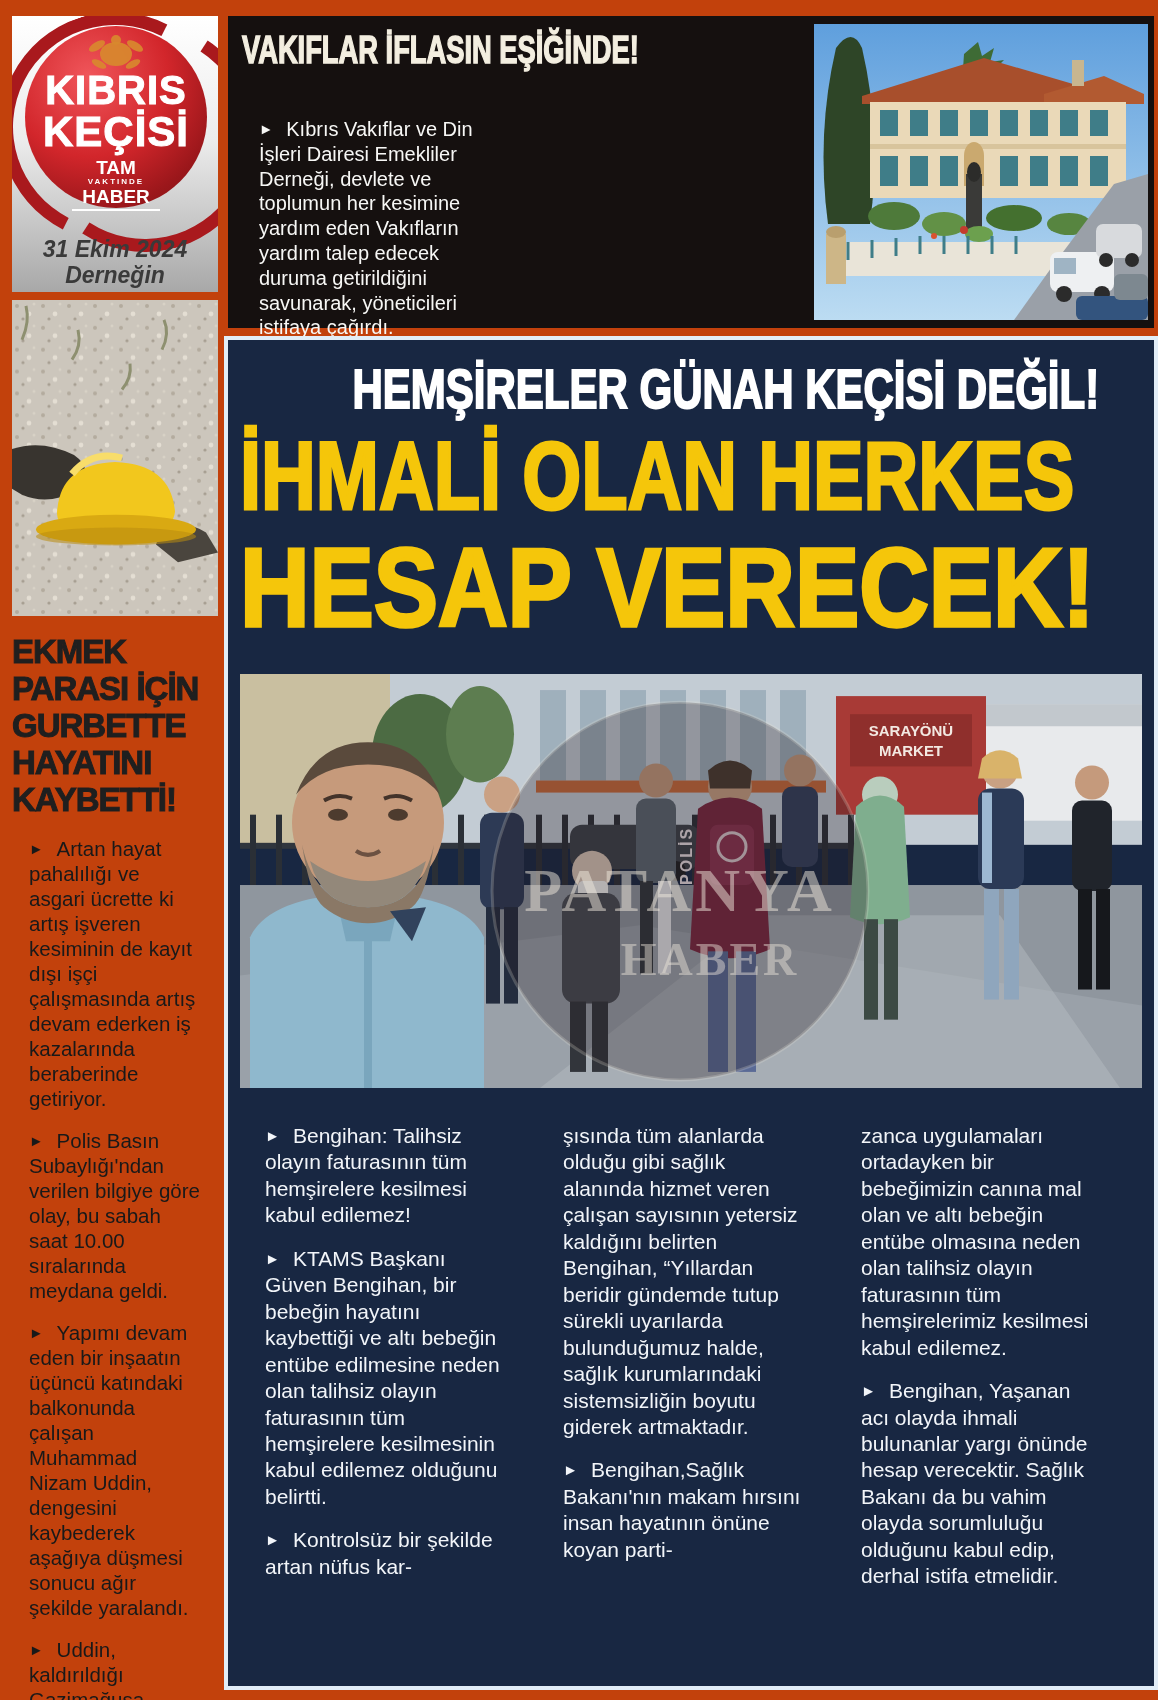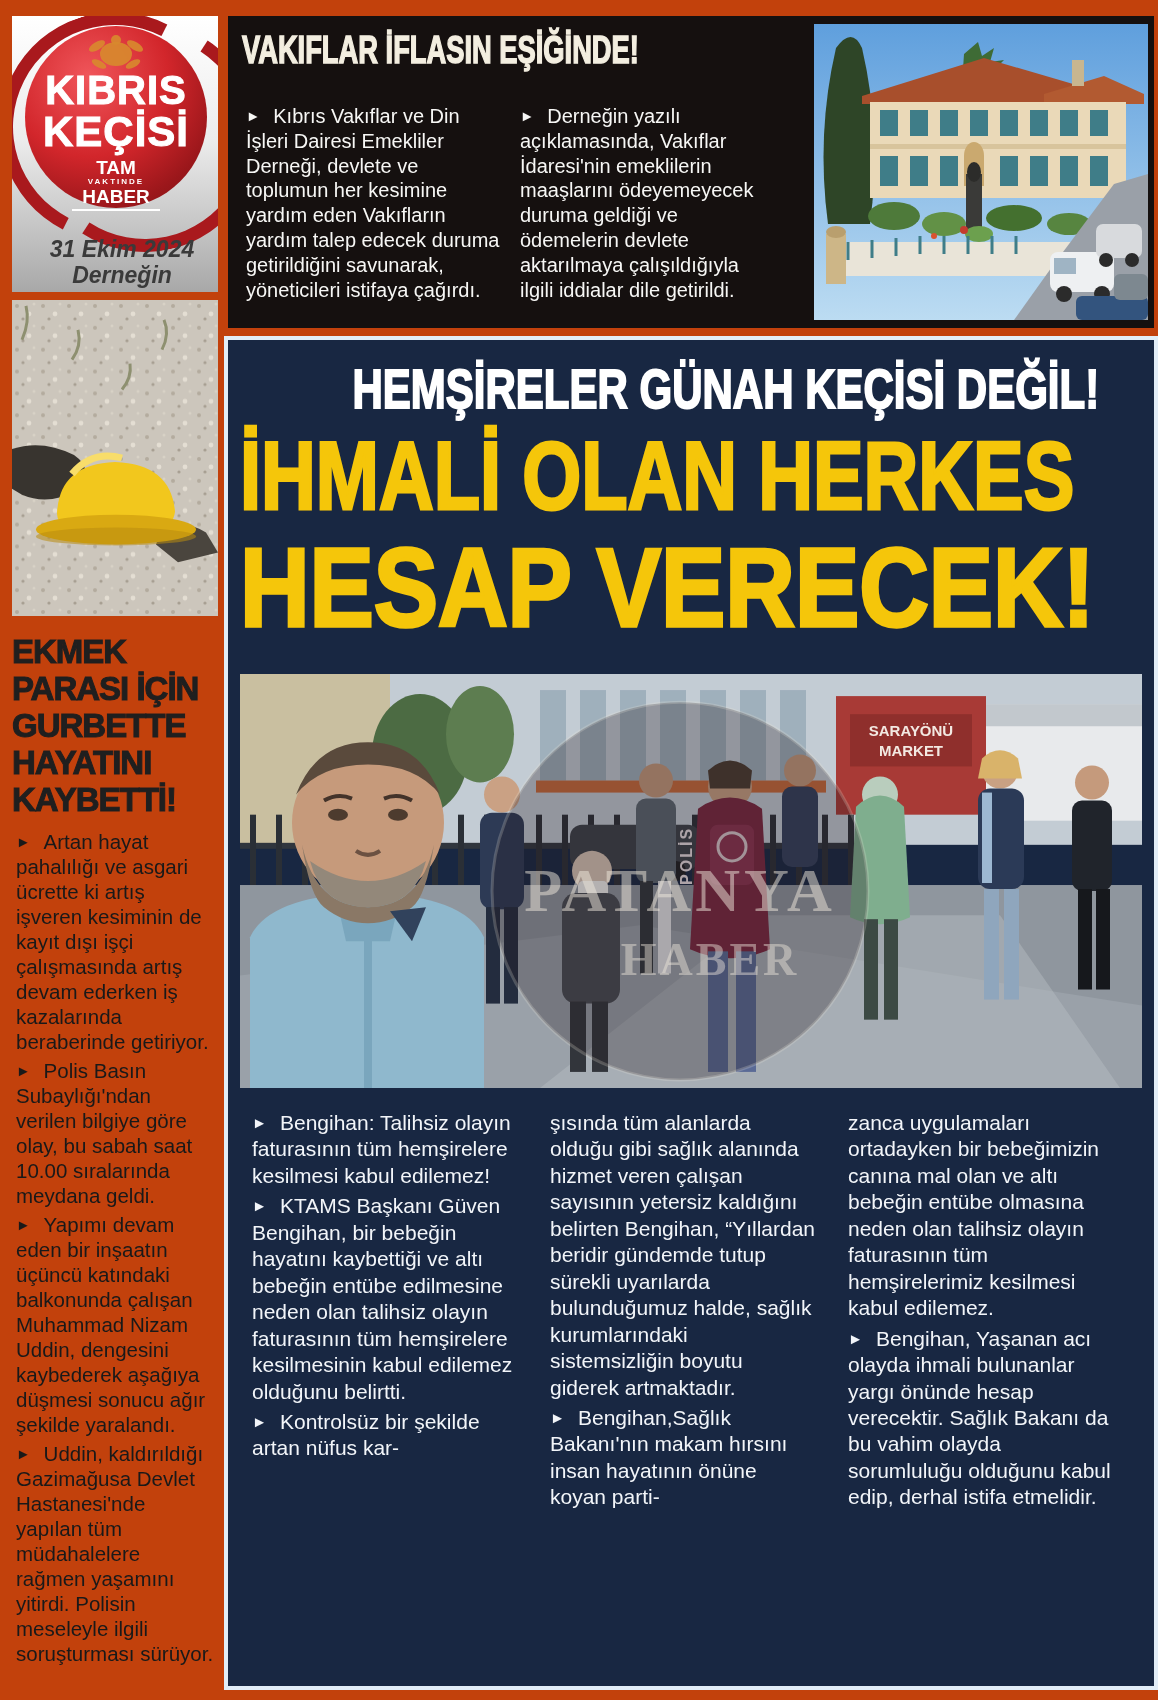--- a/index.html
+++ b/index.html
@@ -18,26 +18,26 @@
   #logo-circle{position:absolute;left:13px;top:10px;width:182px;height:182px;border-radius:50%;
     background:radial-gradient(circle at 35% 28%,#f0565b 0%,#d2262b 45%,#9c171b 75%,#771013 100%);
     text-align:center;color:#fff;}
   #logo-turtle{position:absolute;left:58px;top:8px;}
   .logo-t1{margin-top:44px;font-size:40px;font-weight:bold;letter-spacing:1px;line-height:1.0;-webkit-text-stroke:1px #fff;}
   .logo-t2{font-size:42px;font-weight:bold;letter-spacing:1px;line-height:1.05;-webkit-text-stroke:1px #fff;}
   .logo-t3{margin-top:4px;font-size:19px;font-weight:bold;line-height:1.0;}
   .logo-t4{font-size:8px;font-weight:bold;letter-spacing:2px;line-height:1.2;}
   .logo-t5{font-size:19px;font-weight:bold;line-height:1.0;border-bottom:2px solid #fff;display:inline-block;padding:0 10px 3px;}
   #logo-date{position:absolute;left:0;top:220px;width:100%;text-align:center;
-    font-style:italic;font-weight:bold;color:#3a3a3a;font-size:23px;line-height:1.15;margin-left:7px;}
+    font-style:italic;font-weight:bold;color:#3a3a3a;font-size:23px;line-height:1.15;}
   #helmet-photo{margin-top:8px;width:206px;height:316px;}
   #side-headline{margin-top:14px;font-size:33px;font-weight:bold;color:#1f1f1f;line-height:1.12;
     letter-spacing:-1px;-webkit-text-stroke:1px #1f1f1f;}
   #side-body{margin-top:10px;font-size:20.5px;color:#191919;line-height:1.22;}
-  .para{margin:4px;}
+  .para{margin:17px;}
   .bullet{display:inline-block;font-size:0.72em;margin-right:13px;transform:translateY(-2px);}
 
   
   #top-section{position:absolute;left:228px;top:16px;width:926px;height:312px;background:#15100f;}
   #top-headline{position:absolute;left:14px;top:12px;color:#f3eee0;font-size:39px;font-weight:bold;
     -webkit-text-stroke:1.5px #f3eee0;}
   .top-col{position:absolute;top:84px;width:262px;color:#f7f7f5;font-size:20px;line-height:1.24;}
   #top-col1{left:14px;}
   #top-col2{left:288px;}
   #building-photo{position:absolute;right:6px;top:8px;width:334px;height:296px;}
@@ -118,23 +118,20 @@
       <p class="para"><span class="bullet">►</span><span>Yapımı devam eden bir inşaatın üçüncü katındaki balkonunda çalışan Muhammad Nizam Uddin, dengesini kaybederek aşağıya düşmesi sonucu ağır şekilde yaralandı.</span></p>
       <p class="para"><span class="bullet">►</span><span>Uddin, kaldırıldığı Gazimağusa Devlet Hastanesi'nde yapılan tüm müdahalelere rağmen yaşamını yitirdi. Polisin meseleyle ilgili soruşturması sürüyor.</span></p>
     </div>
   </div>
 
   <div id="top-section">
     <div id="top-headline"><span class="cond" style="transform:scaleX(0.70);">VAKIFLAR İFLASIN EŞİĞİNDE!</span></div>
 
     <div class="top-col" id="top-col1">
       <p class="para"><span class="bullet">►</span><span>Kıbrıs Vakıflar ve Din İşleri Dairesi Emekliler Derneği, devlete ve toplumun her kesimine yardım eden Vakıfların yardım talep edecek duruma getirildiğini savunarak, yöneticileri istifaya çağırdı.</span></p>
-    </div>
-    <div class="top-col" id="top-col2">
-      <p class="para"><span class="bullet">►</span><span>Derneğin yazılı açıklamasında, Vakıflar İdaresi'nin emeklilerin maaşlarını ödeyemeyecek duruma geldiği ve ödemelerin devlete aktarılmaya çalışıldığıyla ilgili iddialar dile getirildi.</span></p>
     </div>
 
     <svg id="building-photo" viewBox="0 0 334 296" preserveAspectRatio="none">
       <defs>
         <linearGradient id="sky" x1="0" y1="0" x2="0" y2="1">
           <stop offset="0" stop-color="#5f9fdd"></stop>
             <stop offset="1" stop-color="#bcdcf2"></stop>
         </linearGradient>
       </defs>
       <rect width="334" height="296" fill="url(#sky)"></rect>

